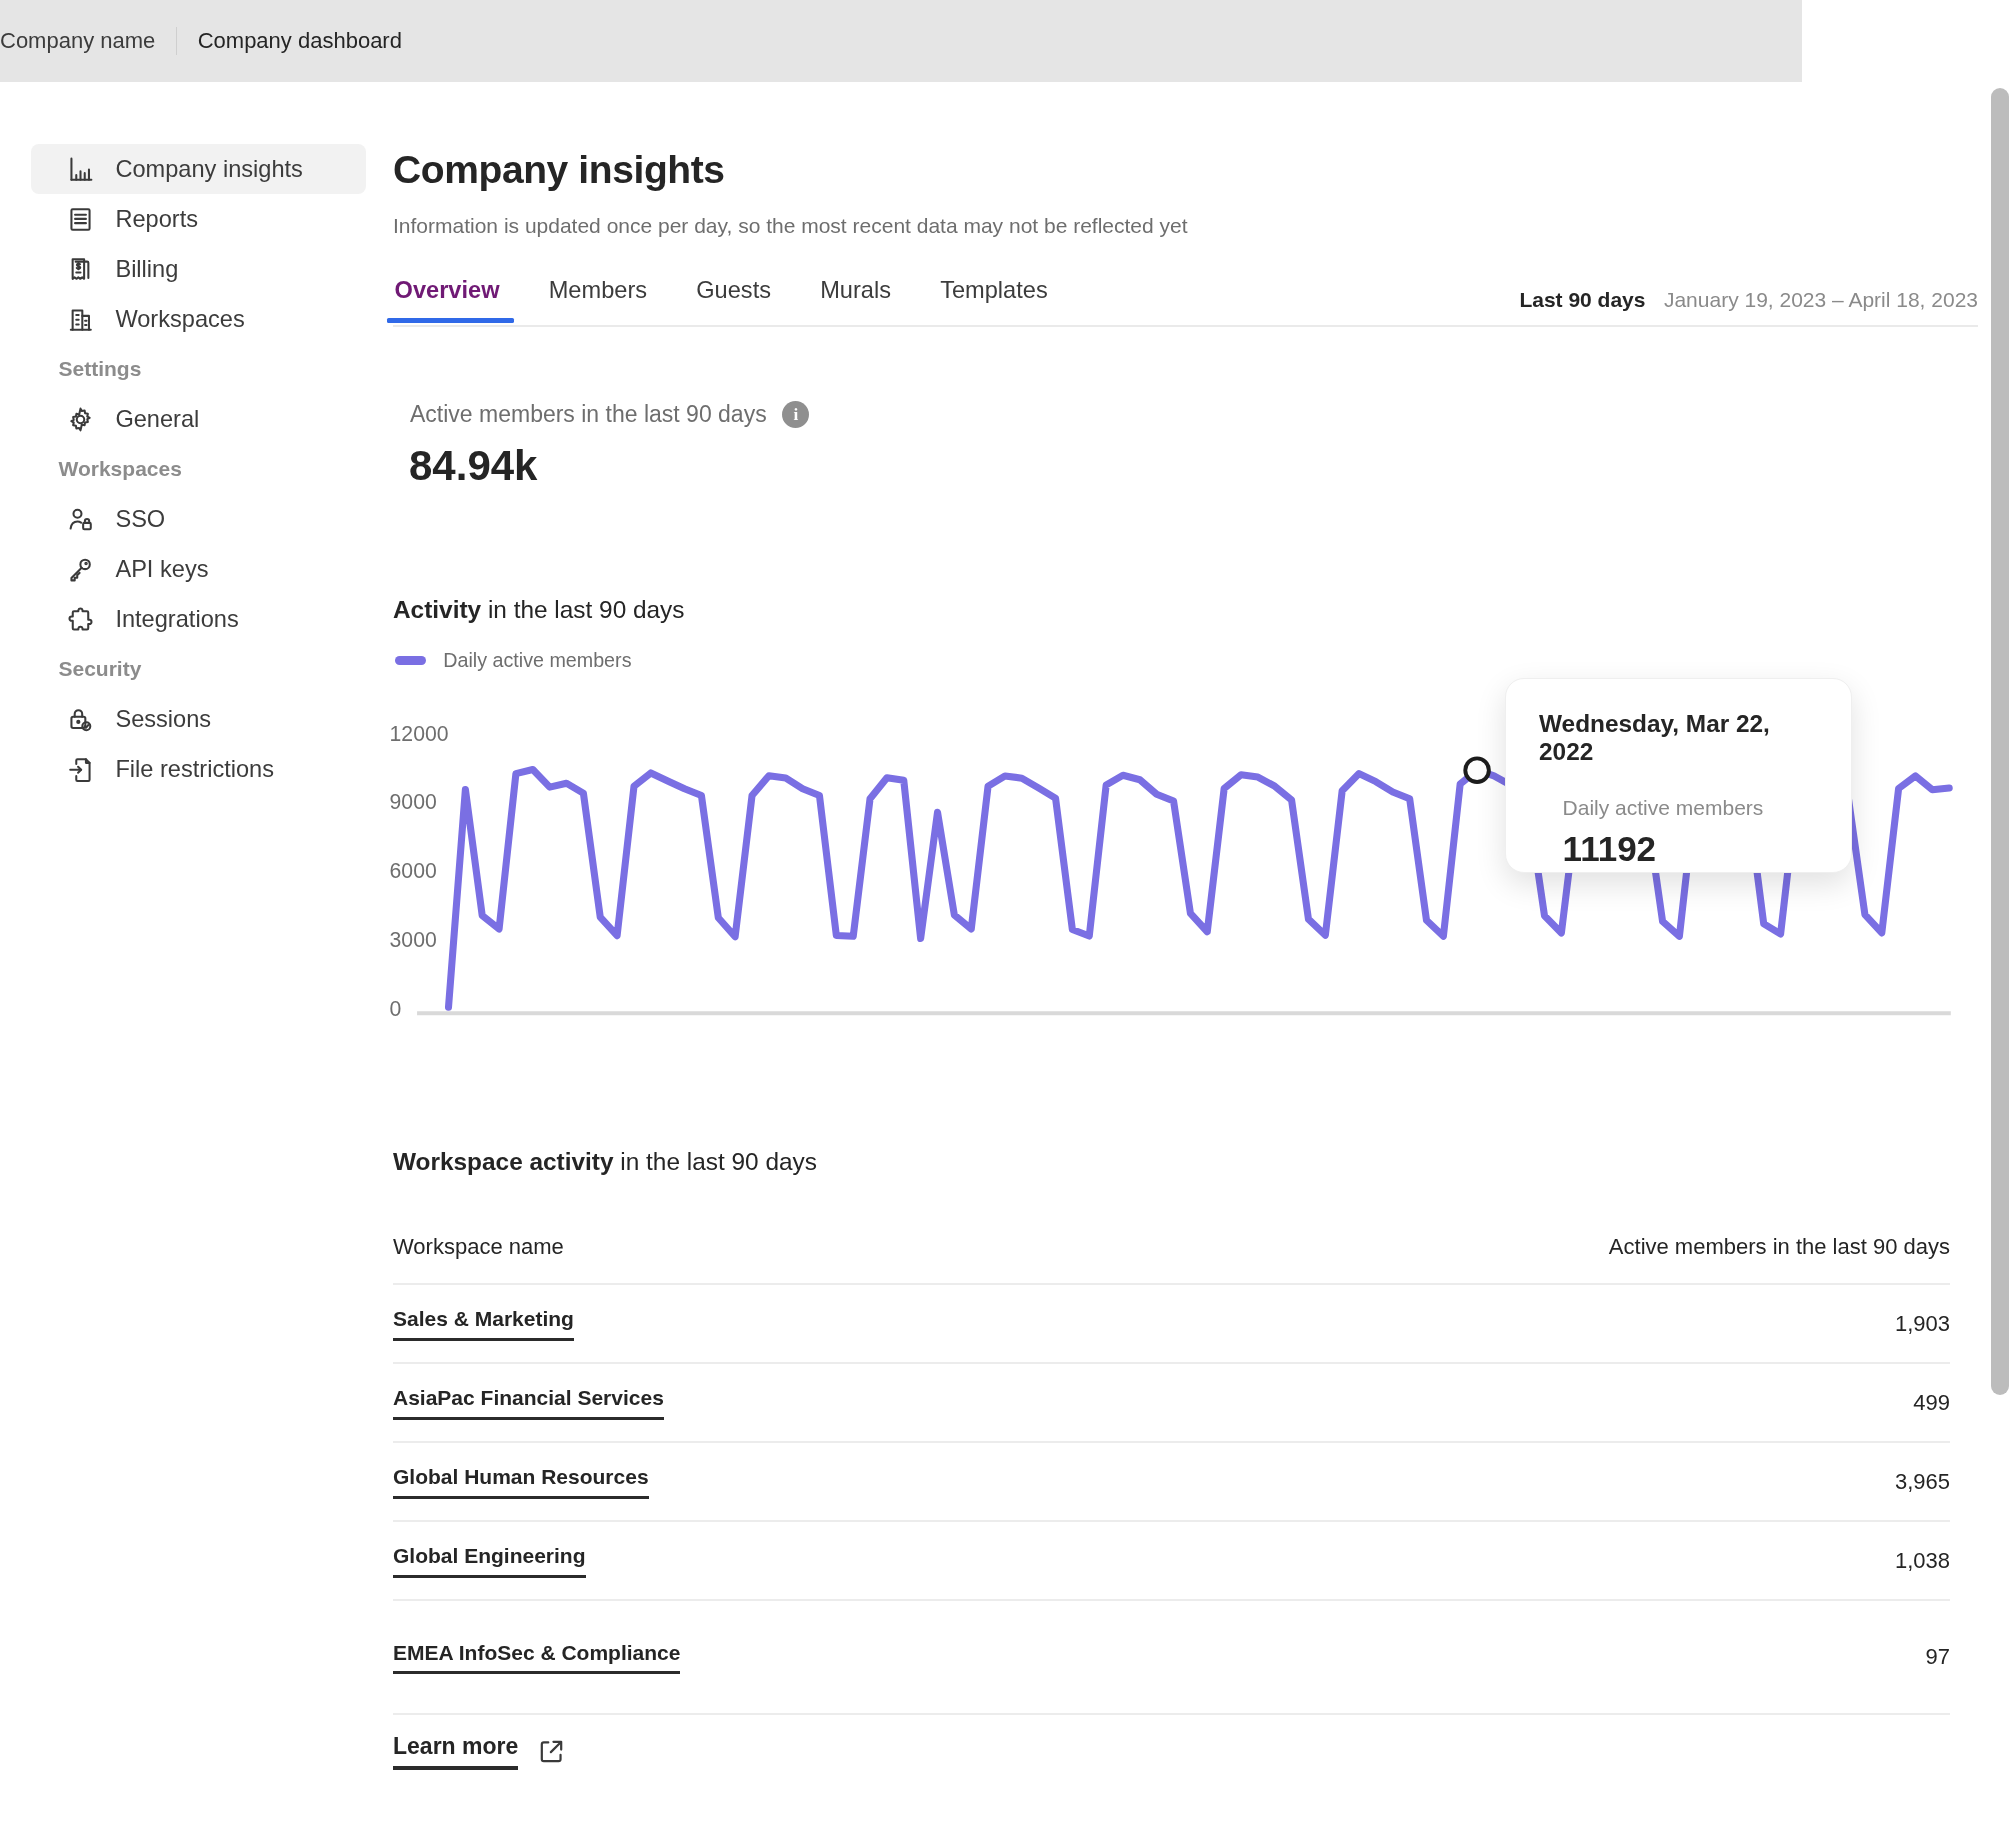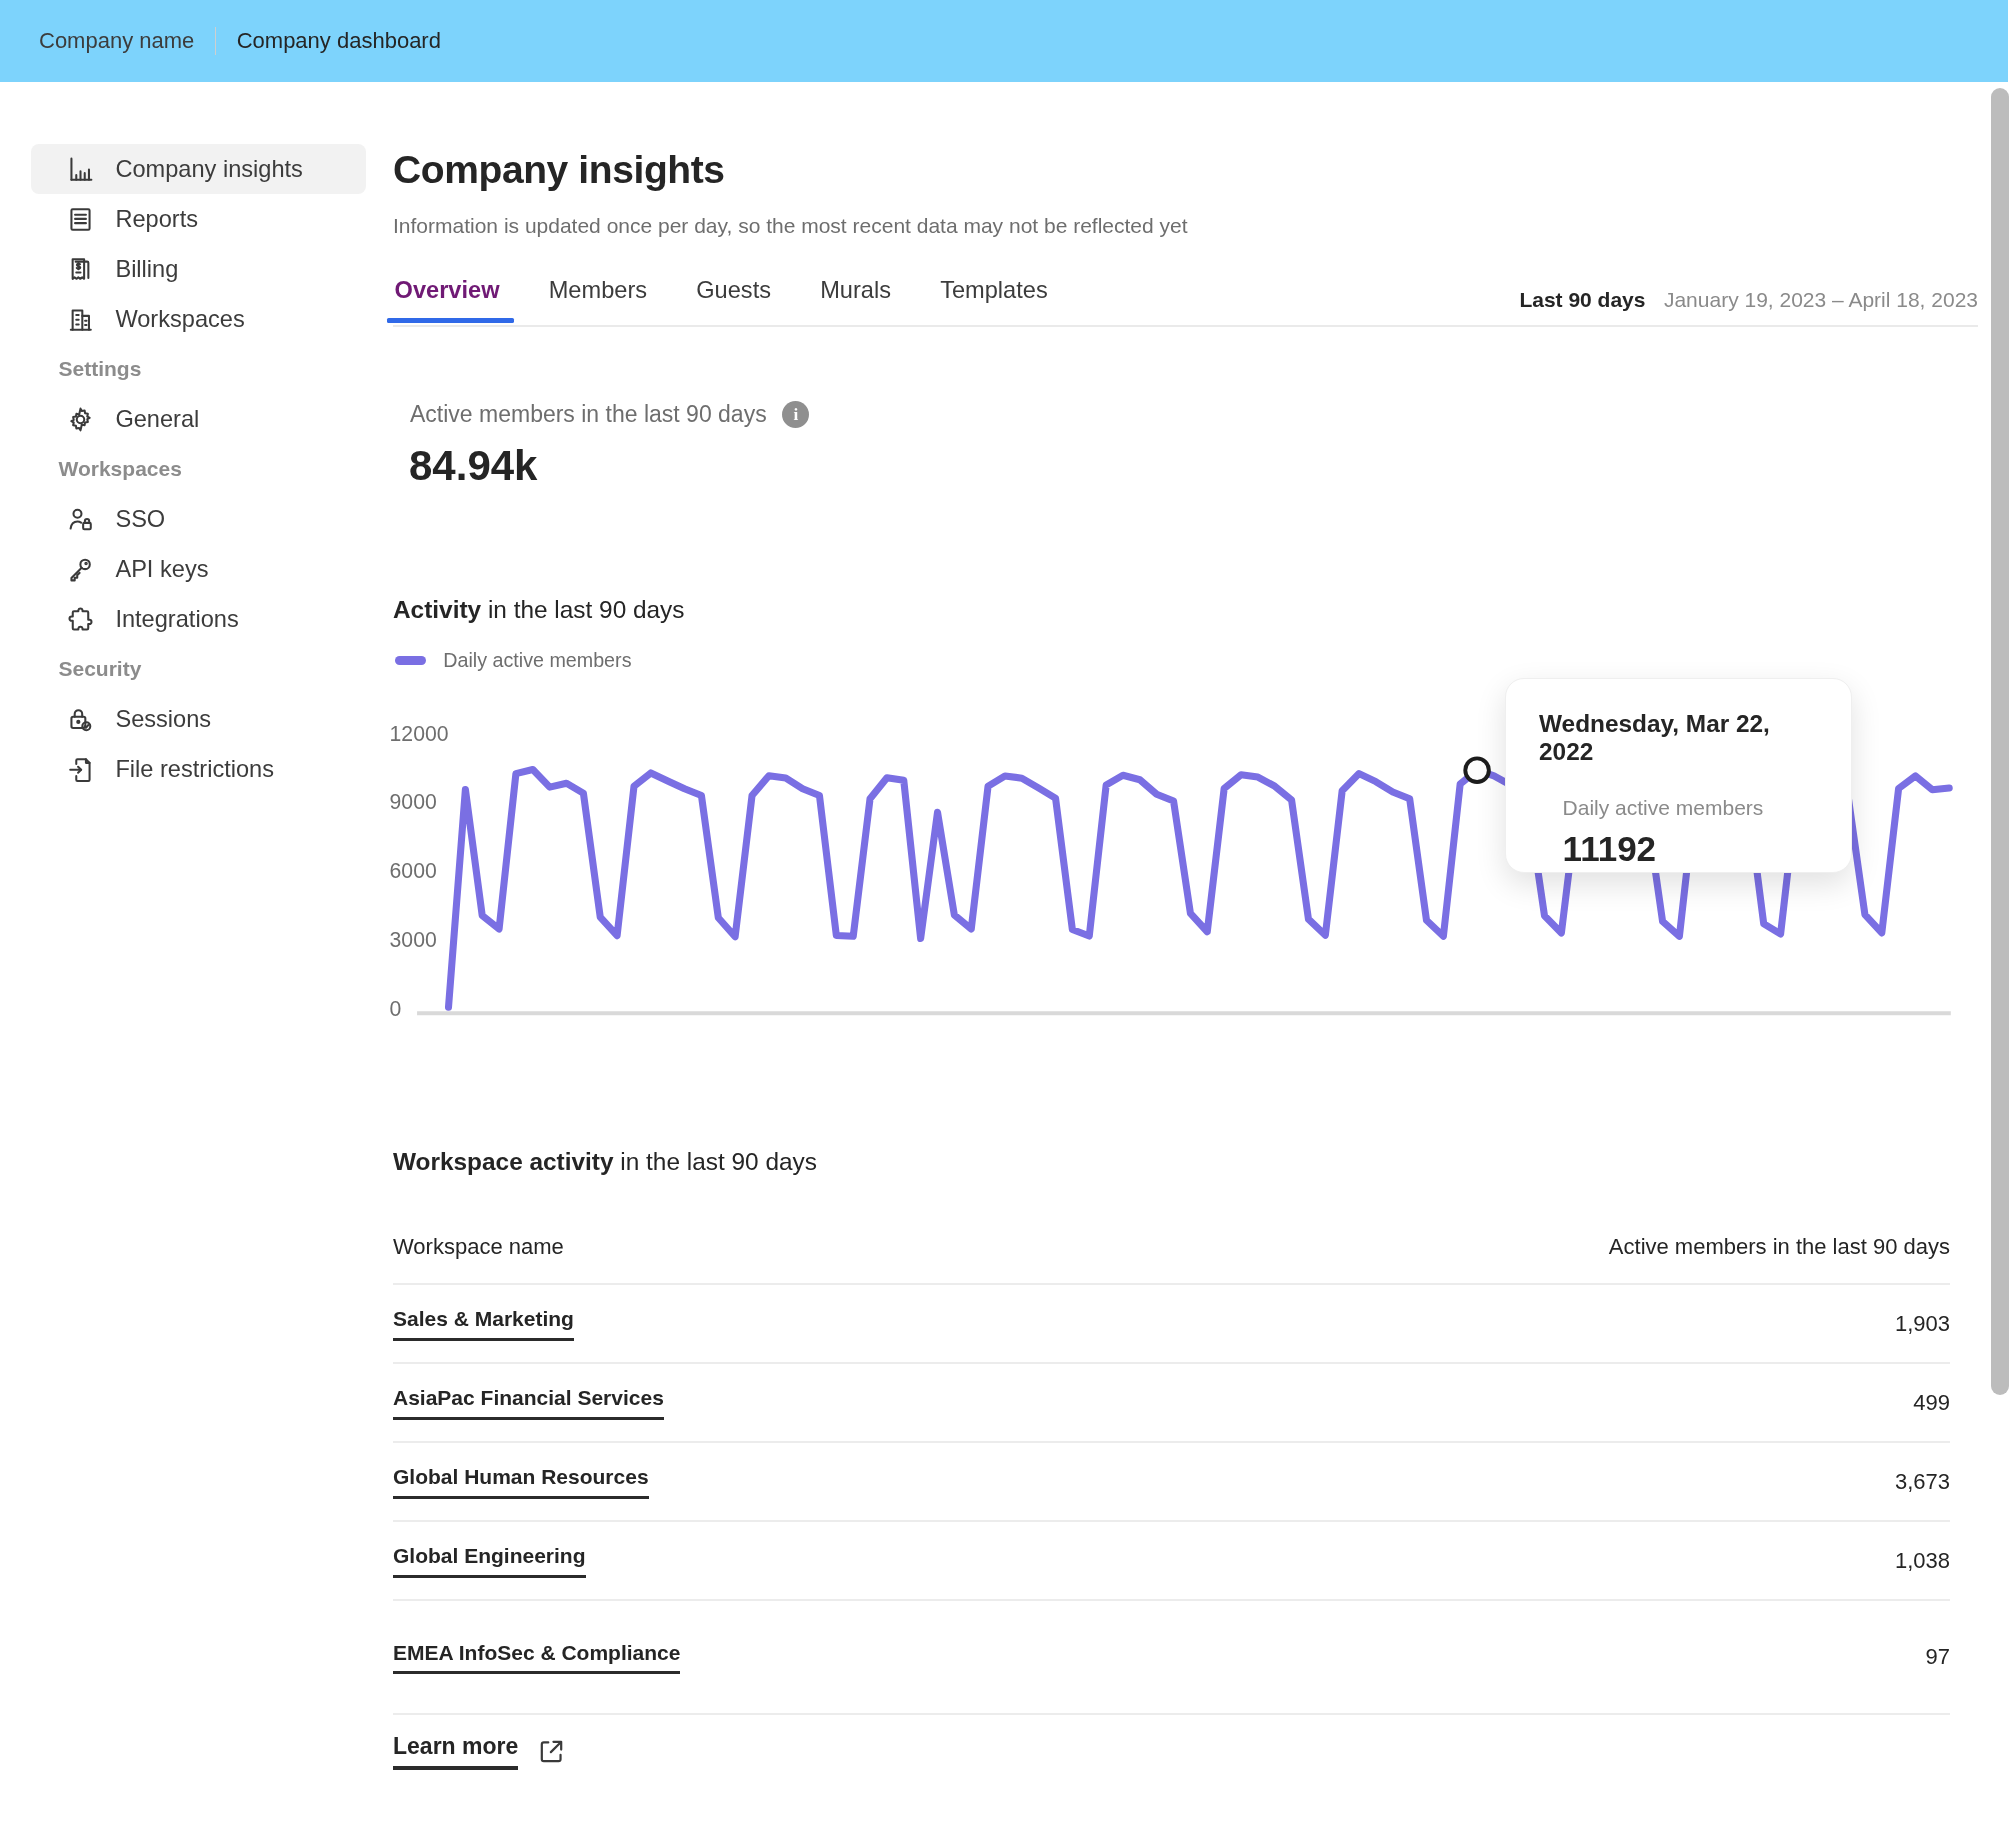--- a/index.html
+++ b/index.html
@@ -1,22 +1,22 @@
 <!DOCTYPE html>
 <html style="font-size:12.6px"><head>
 <meta charset="utf-8">
 <style>
   * { margin:0; padding:0; box-sizing:border-box; }
   html,body { width:2013px; height:1824px; background:#ffffff;
     font-family:"Liberation Sans", sans-serif; color:#2b2b2b; overflow:hidden; }
   #page { position:relative; width:2013px; height:1824px; background:#fff; }
 
   
-  .topbar { position:absolute; left:0; top:0; width:2008px; height:82px;
-    background:#7dd3fc; display:flex; align-items:center; padding-left:39px; }
+  .topbar { position:absolute; left:0; top:0; width:1802px; height:82px;
+    background:#e5e5e5; display:flex; align-items:center; }
   .topbar .company { font-size:22px; color:#3c3c3c; }
   .topbar .sep { width:1.6px; height:28px; background:#cfcfcf; margin:0 20.4px; }
   .topbar .page-name { font-size:22px; font-weight:400; color:#252525; }
 
   
   .sidebar { position:absolute; left:31px; top:144px; width:335px; }
   .side-item { height:50px; display:flex; align-items:center; gap:20.4px;
     padding-left:35px; border-radius:7.9px; font-size:23.6px; color:#3c3c3c; cursor:pointer; }
   .side-item.active { background:#f2f2f2; }
   .side-item svg { width:29px; height:29px; flex:0 0 auto; }
@@ -267,21 +267,21 @@
     <div class="ws-row">
       <span class="ws-name">Sales &amp; Marketing</span>
       <span class="ws-value">1,903</span>
     </div>
     <div class="ws-row">
       <span class="ws-name">AsiaPac Financial Services</span>
       <span class="ws-value">499</span>
     </div>
     <div class="ws-row">
       <span class="ws-name">Global Human Resources</span>
-      <span class="ws-value">3,673</span>
+      <span class="ws-value">3,965</span>
     </div>
     <div class="ws-row">
       <span class="ws-name">Global Engineering</span>
       <span class="ws-value">1,038</span>
     </div>
     <div class="ws-row">
       <span class="ws-name">EMEA InfoSec &amp; Compliance</span>
       <span class="ws-value">97</span>
     </div>
   </div>

